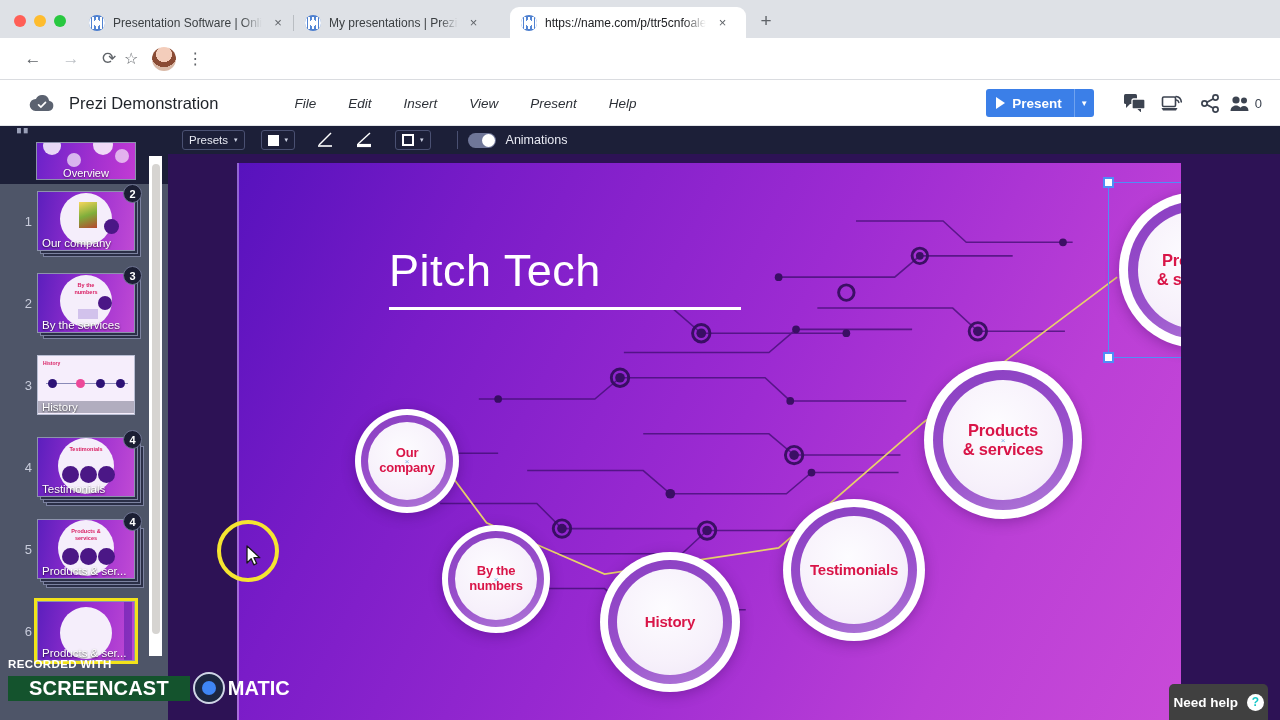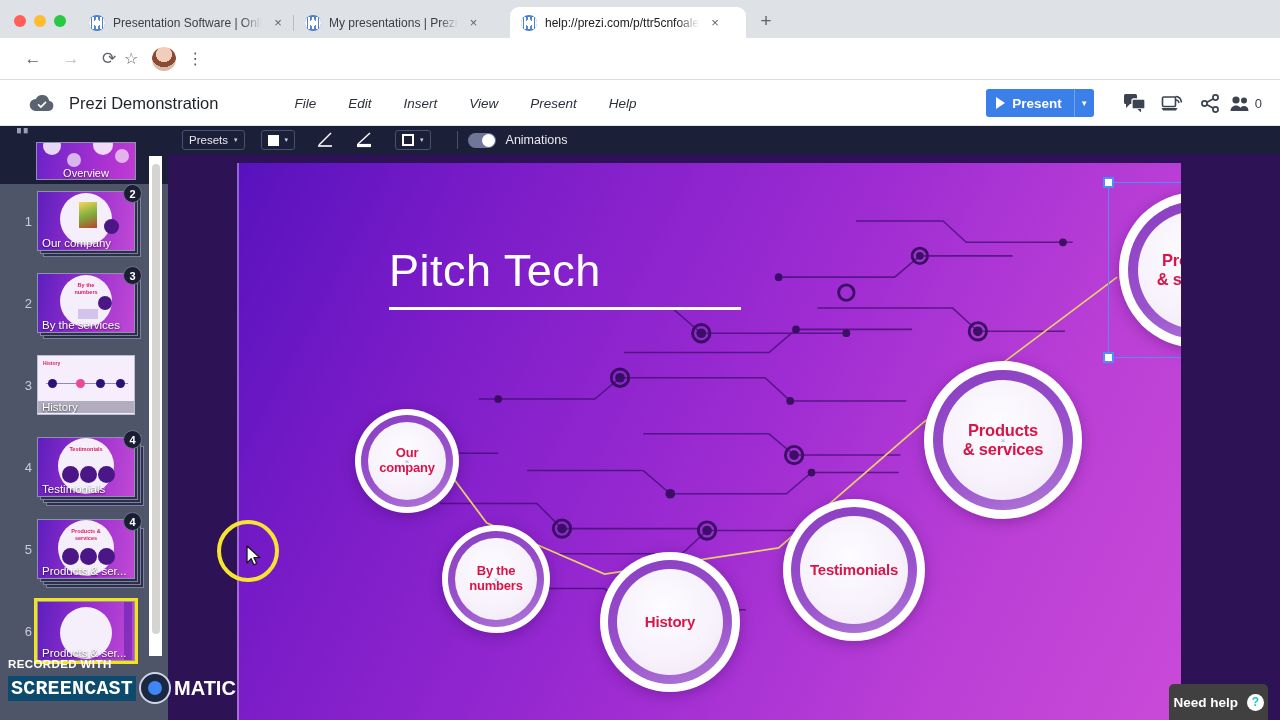--- a/index.html
+++ b/index.html
@@ -256,22 +256,22 @@
   .sb-thumbbar {
     position: absolute; left: 2.5px; top: 8px; width: 8px; height: 470px;
     background: #d6d4d1; border-radius: 4px;
   }
 
   
   .watermark { position: absolute; left: 8px; top: 658px; z-index: 60; }
   .wm-top { color: #fff; font-size: 11.5px; font-weight: 700; letter-spacing: .4px; }
   .wm-row { display: flex; align-items: center; margin-top: 2px; }
   .wm-screencast {
-    background: #0c4a6e; color: #fff; font-size: 20px; font-weight: 700;
-    letter-spacing: .2px; padding: 0 3px; line-height: 25px; font-family: Liberation Mono, monospace;
+    background: #14532d; color: #fff; font-size: 20px; font-weight: 700;
+    letter-spacing: .2px; padding: 0 21px; line-height: 25px;
   }
   .wm-o {
     width: 32px; height: 32px; border-radius: 50%;
     border: 2.5px solid #cfd5e6; margin: 0 3px;
     background: #1c2741; position: relative;
   }
   .wm-o::after {
     content: ""; position: absolute; left: 7px; top: 7px;
     width: 14px; height: 14px; border-radius: 50%; background: #3f86f5;
   }
@@ -370,21 +370,21 @@
   </div>
 
   <div class="tab inactive" style="width:216px;">
     <span class="favicon"></span>
     <span class="tab-title">My presentations | Prezi</span>
     <span class="tab-close">×</span>
   </div>
 
   <div class="tab active" style="width:236px;">
     <span class="favicon"></span>
-    <span class="tab-title">help://prezi.com/p/ttr5cnfoale</span>
+    <span class="tab-title">https://name.com/p/ttr5cnfoale</span>
     <span class="tab-close">×</span>
   </div>
 
   <div class="newtab">+</div>
 </div>
 
 <div class="browser-toolbar">
   <div class="nav-btn first">←</div>
   <div class="nav-btn disabled">→</div>
   <div class="nav-btn">⟳</div>

